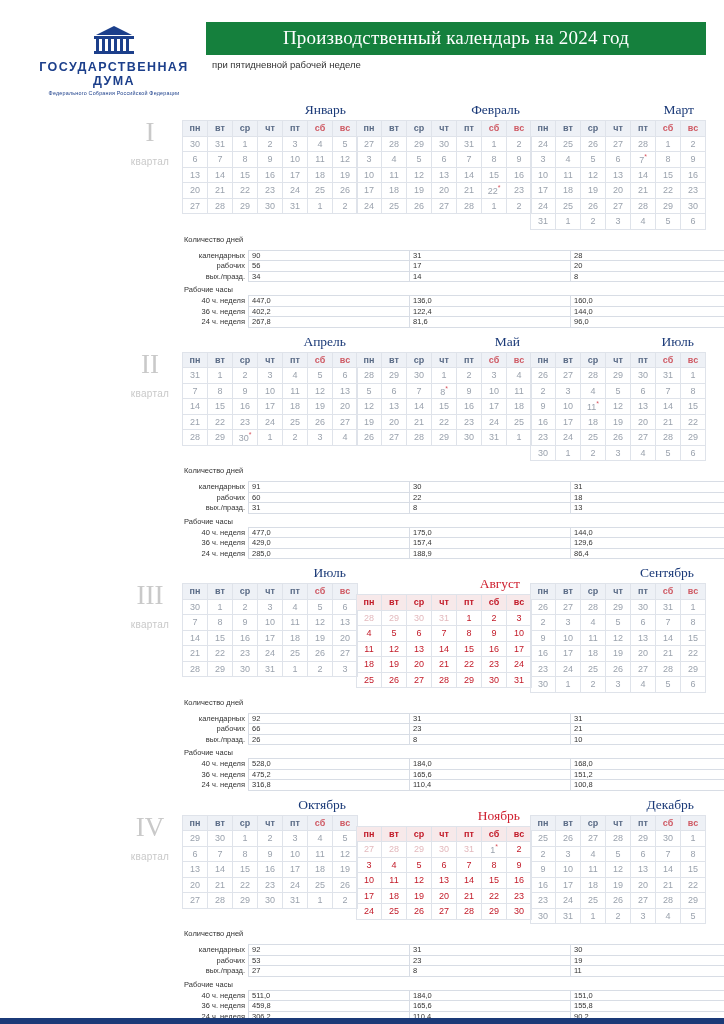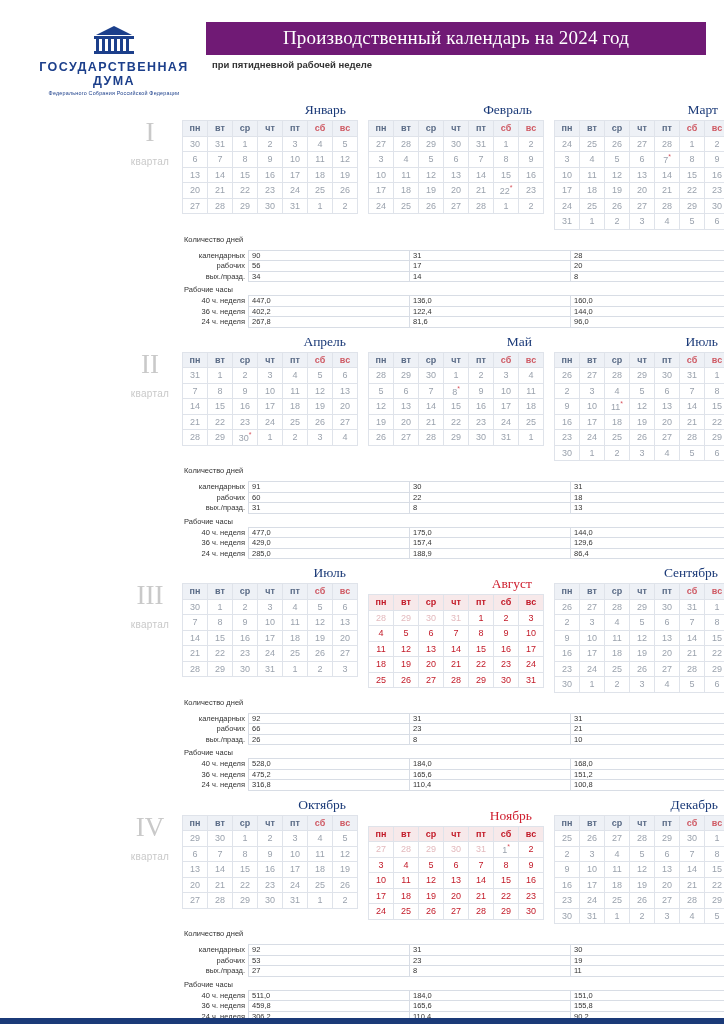--- a/index.html
+++ b/index.html
@@ -14,31 +14,31 @@
   .page{position:relative;width:724px;height:1024px;}
 
   
   .header{display:flex;align-items:flex-start;padding:22px 18px 0 18px;}
   .logo-box{width:160px;text-align:center;padding-top:4px;margin-left:16px;}
   .logo-emblem{width:44px;height:30px;margin:0 auto 4px auto;position:relative;}
   .logo-emblem svg{display:block;}
   .logo-title{font-size:12.5px;letter-spacing:1.4px;color:#1c3f8b;font-weight:bold;}
   .logo-sub{font-size:5.4px;color:#1c3f8b;margin-top:2px;letter-spacing:.2px;}
   .title-box{flex:1;margin-left:12px;}
-  .title-bar{background:#701a75;color:#fff;font-family:"Liberation Serif",serif;
+  .title-bar{background:#15803d;color:#fff;font-family:"Liberation Serif",serif;
     font-size:19px;text-align:center;padding:5px 8px 6px 8px;letter-spacing:.2px;}
-  .title-sub{font-size:9.5px;color:#333;margin-top:4px;margin-left:6px;font-weight:bold;}
+  .title-sub{font-size:9.5px;color:#333;margin-top:4px;margin-left:6px;}
 
   
   .quarter{position:relative;margin-top:6px;}
   .qlabel{position:absolute;left:120px;top:18px;width:60px;text-align:center;color:#c9c9c9;}
   .qlabel .roman{font-family:"Liberation Serif",serif;font-size:27px;line-height:24px;}
   .qlabel .word{font-size:10px;letter-spacing:.3px;margin-top:12px;}
 
-  .months{display:flex;gap:18px;margin-left:182px;}
+  .months{display:flex;gap:6px;margin-left:182px;}
   .month{width:168px;}
   .mname{text-align:right;font-family:"Liberation Serif",serif;font-size:13.5px;
      color:#1b3a78;padding-right:4px;margin-bottom:2px;}
   .mname.red{color:#cf2030;margin-top:11px;}
   table.cal{border-collapse:collapse;width:168px;table-layout:fixed;}
   table.cal th,table.cal td{
     width:24px;height:14.5px;text-align:center;font-size:9px;
     border:1px solid #dfe3ea;color:#9aa2ad;padding:0;
   }
   table.cal th{background:#eef1f6;color:#5a6b86;font-weight:bold;font-size:9px;}

